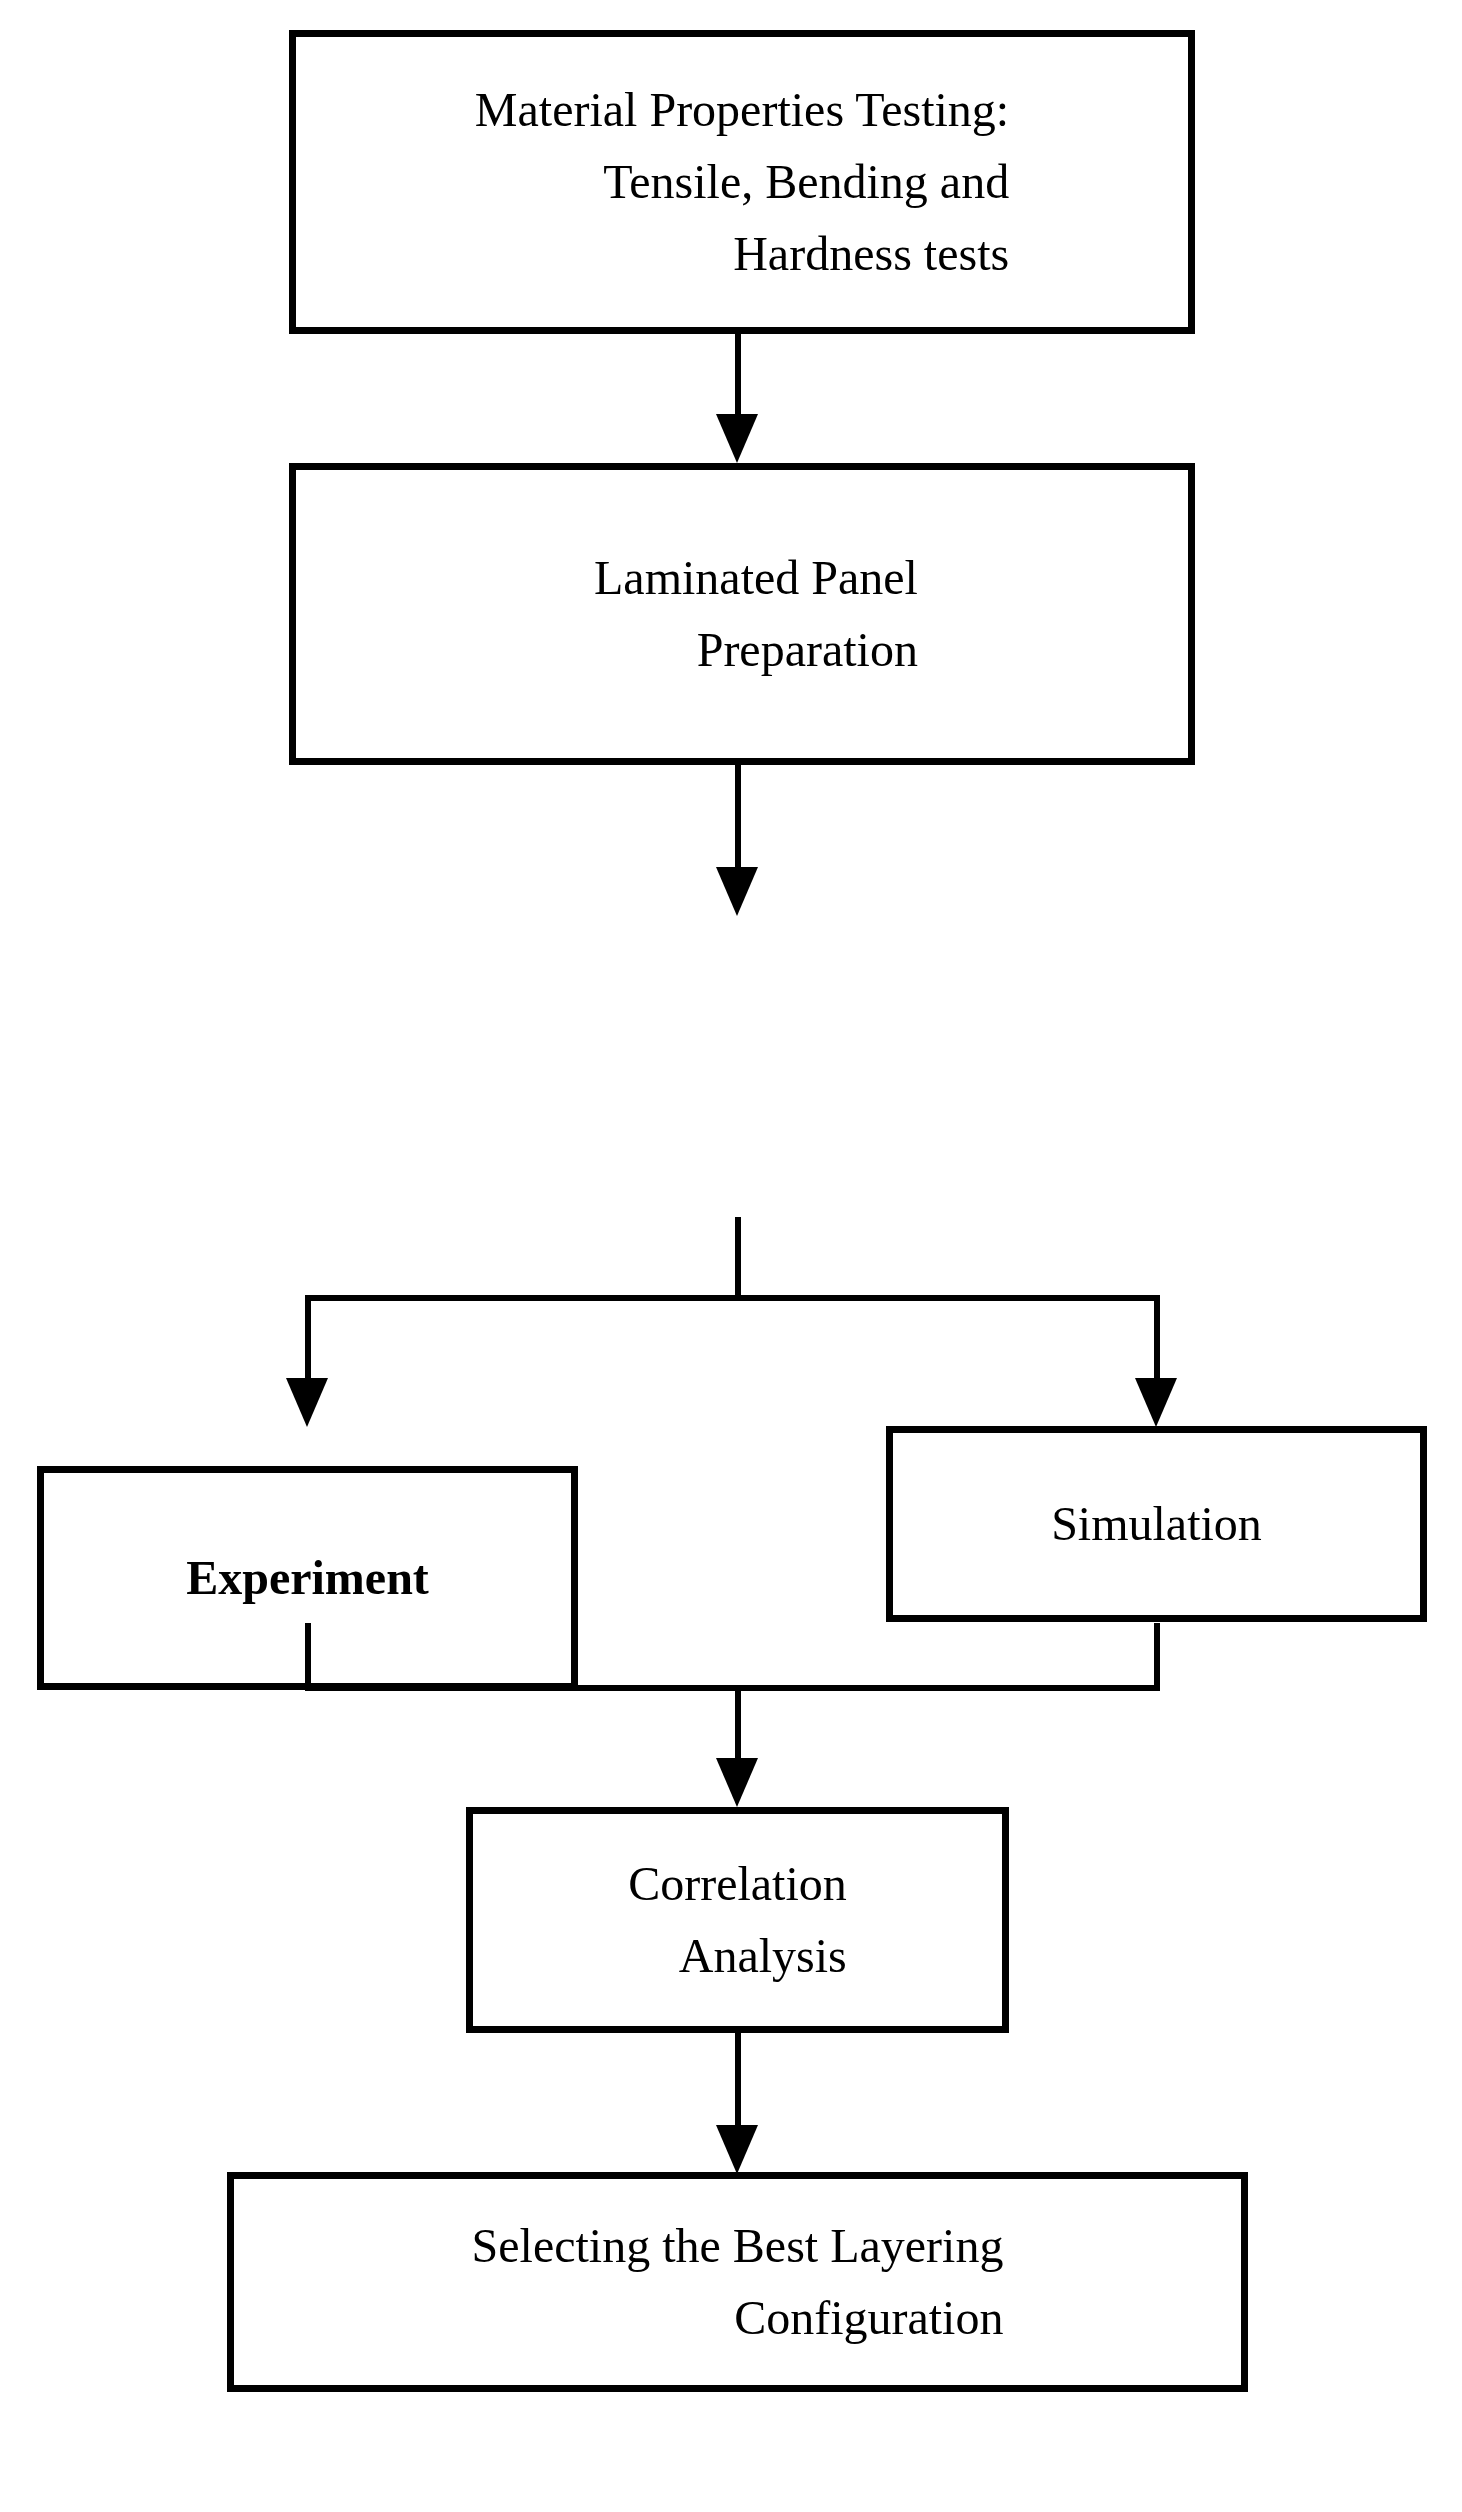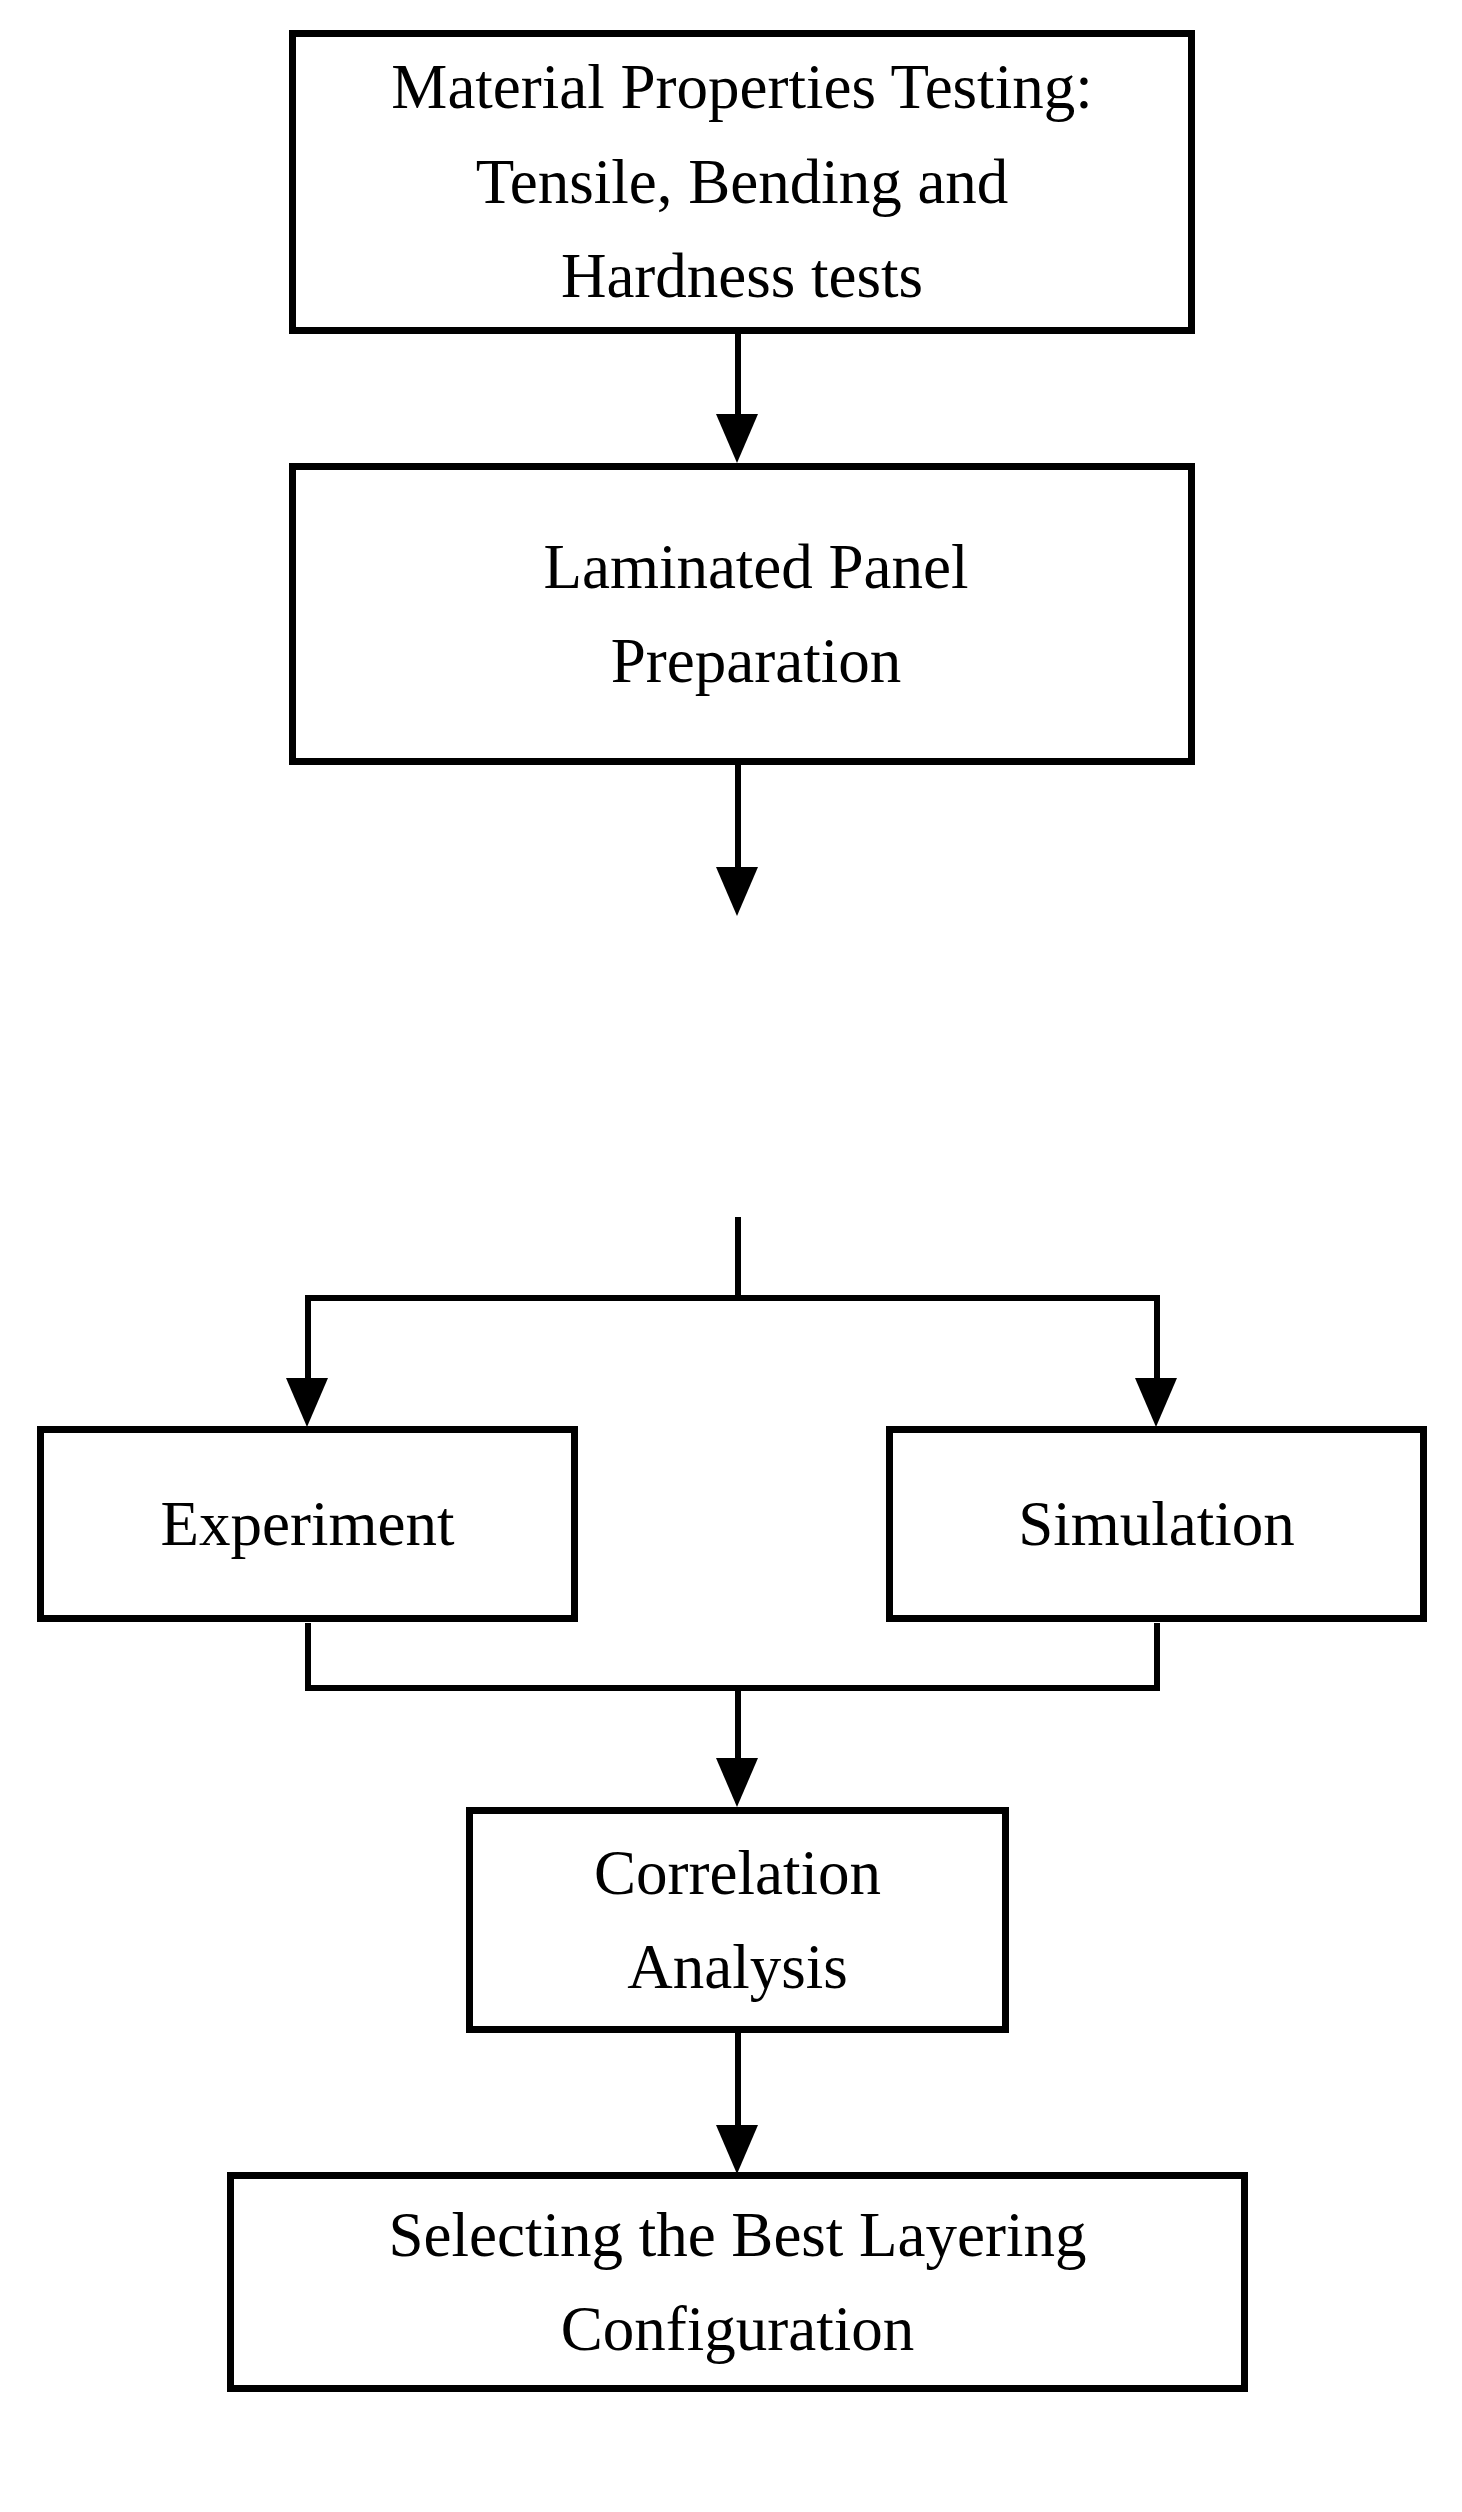--- a/index.html
+++ b/index.html
@@ -17,43 +17,43 @@
     overflow: hidden;
   }
   .node {
     position: absolute;
     box-sizing: border-box;
     border: 7.4px solid #000000;
     background: #ffffff;
     display: flex;
     align-items: center;
     justify-content: center;
-    text-align: center;
-    font-size: 63px;
+    text-align: right;
+    font-size: 48px;
     line-height: 1.5;
     white-space: pre-line;
   }
   .edge {
     position: absolute;
     background: #000000;
   }
   .arrowhead {
     position: absolute;
     width: 0;
     height: 0;
     border-left: 21px solid transparent;
     border-right: 21px solid transparent;
     border-top: 49px solid #000000;
   }
 
   
   .n-material    { left: 289px;  top: 30px;   width: 906px;  height: 304px; }
   .n-panel       { left: 289px;  top: 463px;  width: 906px;  height: 302px; padding-left: 28px; }
   .n-ballistic   { left: 466px;  top: 915px;  width: 543px;  height: 302px; }
-  .n-experiment  { left: 37px;   top: 1426px; width: 541px;  height: 196px; }
+  .n-experiment  { left: 37px;   top: 1466px; width: 541px;  height: 224px; font-weight: bold; }
   .n-simulation  { left: 886px;  top: 1426px; width: 541px;  height: 196px; }
   .n-correlation { left: 466px;  top: 1807px; width: 543px;  height: 226px; }
   .n-selecting   { left: 227px;  top: 2172px; width: 1021px; height: 220px; }
 
   
   .e-v1        { left: 735px;  top: 334px;  width: 5.5px;   height: 83px;  }
   .a-v1        { left: 716px;  top: 414px;  }
   .e-v2        { left: 735px;  top: 765px;  width: 5.5px;   height: 103px; }
   .a-v2        { left: 716px;  top: 867px;  }
   .e-v3        { left: 735px;  top: 1217px; width: 5.5px;   height: 83px;  }

